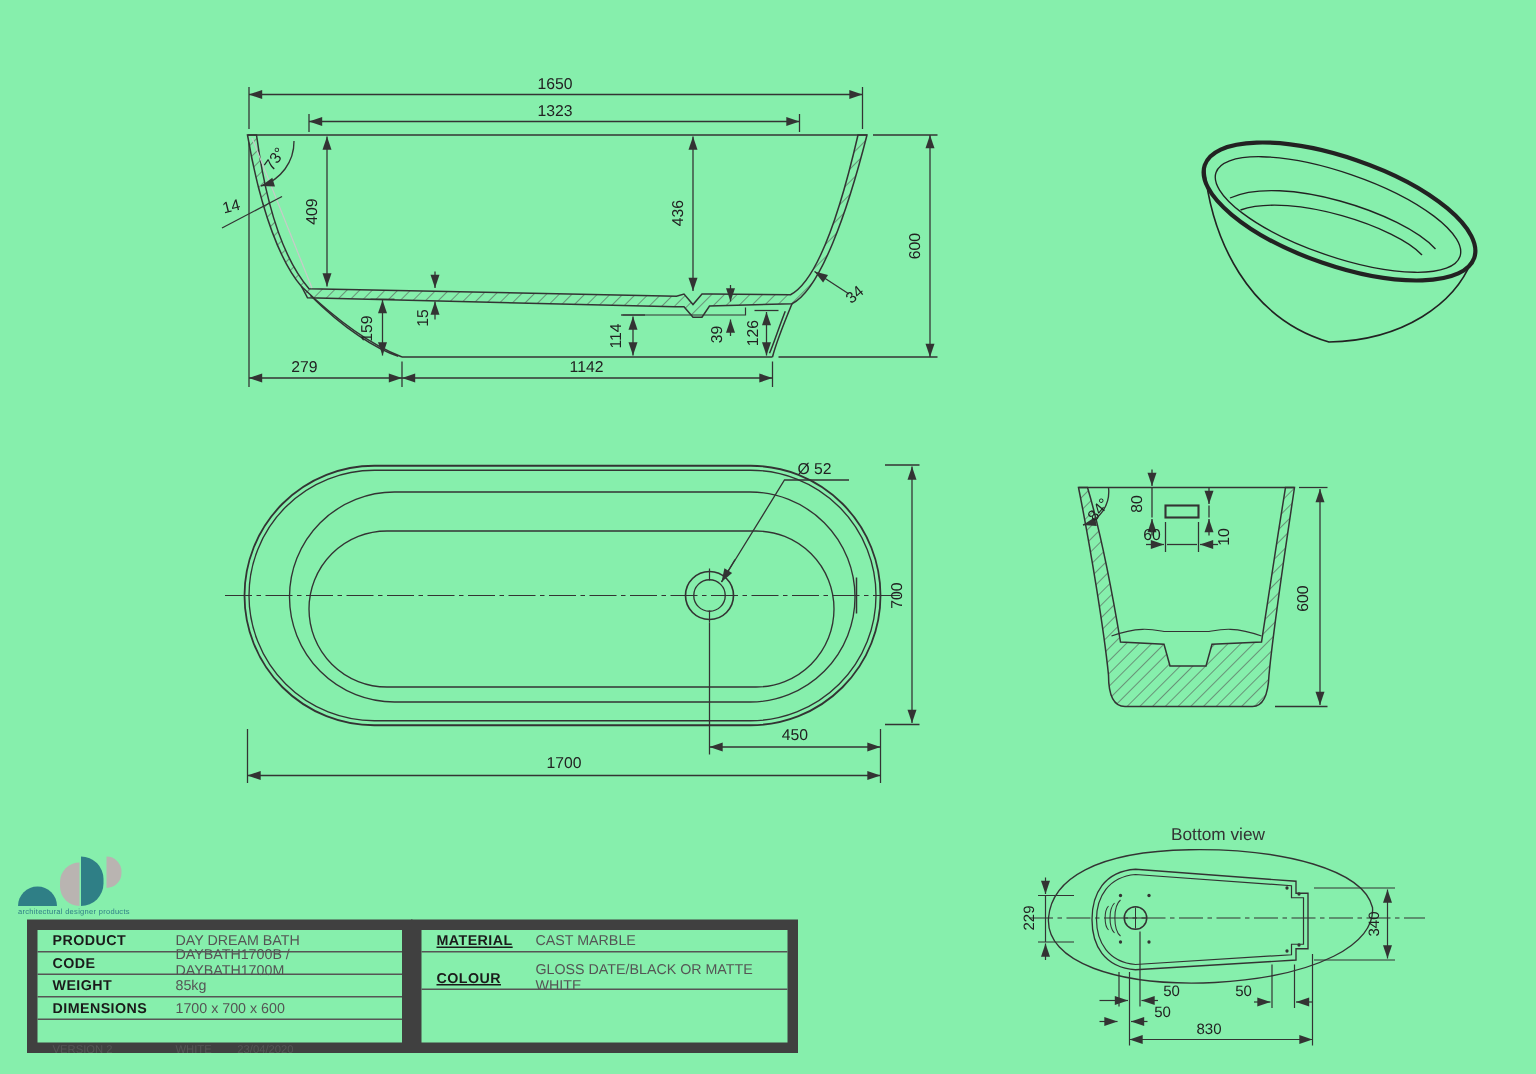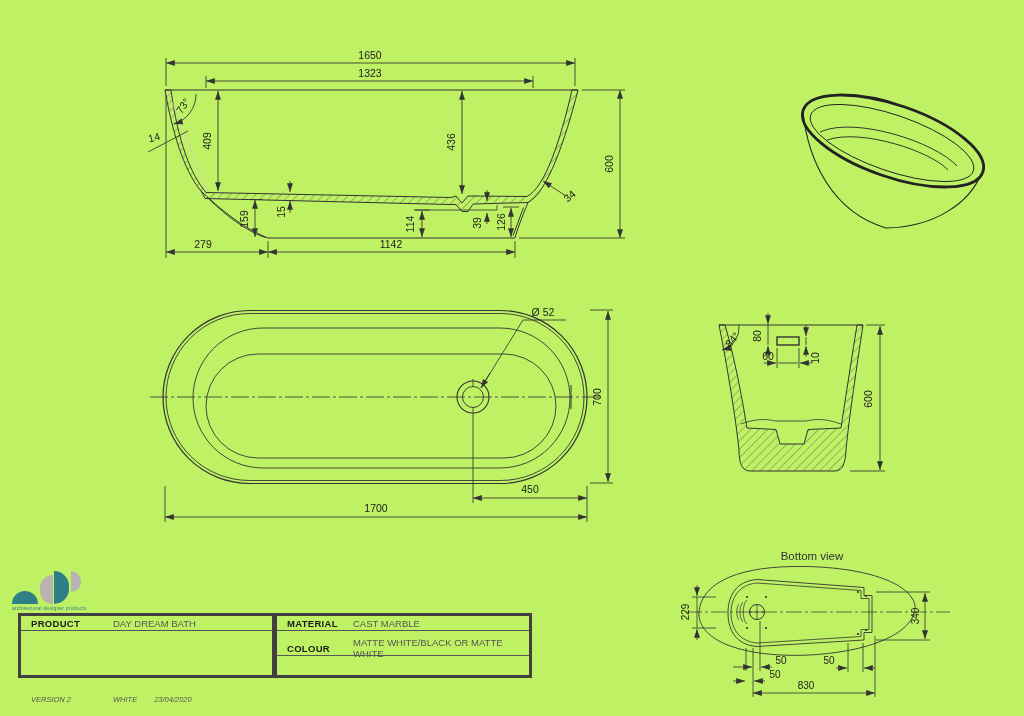--- a/index.html
+++ b/index.html
@@ -1,42 +1,42 @@
 <!DOCTYPE html>
 <html><head>
 <meta charset="utf-8">
 <style>
   html,body{margin:0;padding:0;background:#fff;}
   body{width:1024px;height:716px;position:relative;overflow:hidden;
        font-family:"Liberation Sans", sans-serif;}
-  .sheet{position:absolute;inset:0;background:#bef264;}
+  .sheet{position:absolute;inset:0;background:#86efac;}
   svg text{font-family:"Liberation Sans", sans-serif;fill:#222;}
   svg .dim{font-size:10.5px;}
   svg .dimsm{font-size:10px;}
   svg .vtitle{font-size:11.5px;fill:#333;}
 
   
   .logo{position:absolute;left:12px;top:567px;width:120px;height:44px;}
   .logo .shape{position:absolute;}
   .lg-a{left:0px;top:24px;width:26px;height:13px;border-radius:13px 13px 0 0;}
   .lg-d1{left:28px;top:8px;width:13px;height:29px;border-radius:13px 0 0 13px;}
   .lg-d2{left:42px;top:4px;width:15px;height:33px;border-radius:0 15px 15px 0;}
   .lg-p{left:59px;top:4px;width:10px;height:21px;border-radius:0 11px 11px 0;}
   .logo .tagline{position:absolute;left:0px;top:38px;font-size:5px;letter-spacing:.2px;white-space:nowrap;}
 
   
   .tblock{position:absolute;left:18px;top:613px;width:514px;height:89px;font-size:9.5px;color:#444;}
-  .tb-left,.tb-right{position:absolute;top:0;height:65px;box-sizing:border-box;border:3px solid #404040;}
+  .tb-left,.tb-right{position:absolute;top:0;height:89px;box-sizing:border-box;border:7px solid #404040;}
   .tb-left{left:0;width:257px;}
   .tb-right{left:256px;width:258px;}
   .trow{position:absolute;left:0;right:0;height:15px;box-sizing:border-box;border-bottom:1px solid #555;display:flex;align-items:center;}
   .trow .lab{font-weight:bold;color:#1a1a1a;letter-spacing:.3px;padding-left:10px;width:82px;flex:none;}
-  .tb-right .trow .lab{width:66px;}
+  .tb-right .trow .lab{width:66px;text-decoration:underline;}
   .trow .val{color:#555;}
-  .vrow{position:absolute;left:0;right:0;top:75px;height:13px;display:flex;align-items:flex-end;font-size:7.5px;color:#555;font-style:italic;}
+  .vrow{position:absolute;left:0;right:0;top:75px;height:13px;display:flex;align-items:flex-start;font-size:7.5px;color:#555;}
   .vrow .lab{padding-left:10px;width:82px;flex:none;font-weight:normal;color:#555;}
 </style>
 </head>
 <body>
 
 <div class="sheet">
 
 <svg width="1024" height="716" viewBox="0 0 1024 716">
   <defs>
     <marker id="arr" viewBox="0 0 10 8" refX="9.4" refY="4" markerWidth="10" markerHeight="8" orient="auto-start-reverse" markerUnits="userSpaceOnUse">
@@ -261,31 +261,43 @@
   <div class="tagline" style="color: rgb(47, 127, 134);">architectural designer products</div>
 </div>
 
 
 <div class="tblock">
   <div class="tb-left">
     <div class="trow" style="top:0">
       <span class="lab">PRODUCT</span>
       <span class="val">DAY DREAM BATH</span>
     </div>
+    <div class="trow" style="top:15px">
+      <span class="lab">CODE</span>
+      <span class="val">DAYBATH1700B / DAYBATH1700M</span>
+    </div>
+    <div class="trow" style="top:30px">
+      <span class="lab">WEIGHT</span>
+      <span class="val">85kg</span>
+    </div>
+    <div class="trow" style="top:45px">
+      <span class="lab">DIMENSIONS</span>
+      <span class="val">1700 x 700 x 600</span>
+    </div>
     <div class="vrow">
       <span class="lab">VERSION 2</span>
       <span class="val">WHITE</span>
       <span class="val" style="margin-left:17px">23/04/2020</span>
     </div>
   </div>
   <div class="tb-right">
     <div class="trow" style="top:0">
       <span class="lab">MATERIAL</span>
       <span class="val">CAST MARBLE</span>
     </div>
     <div class="trow" style="top:25px">
       <span class="lab">COLOUR</span>
-      <span class="val">MATTE WHITE/BLACK OR MATTE WHITE</span>
+      <span class="val">GLOSS DATE/BLACK OR MATTE WHITE</span>
     </div>
   </div>
 </div>
 
 </div>
 
 </body></html>

